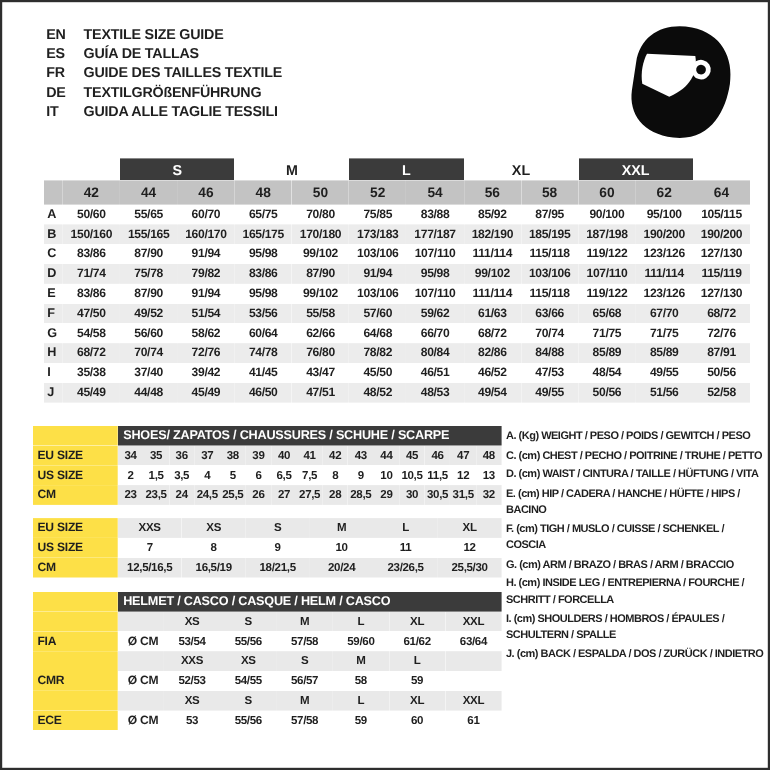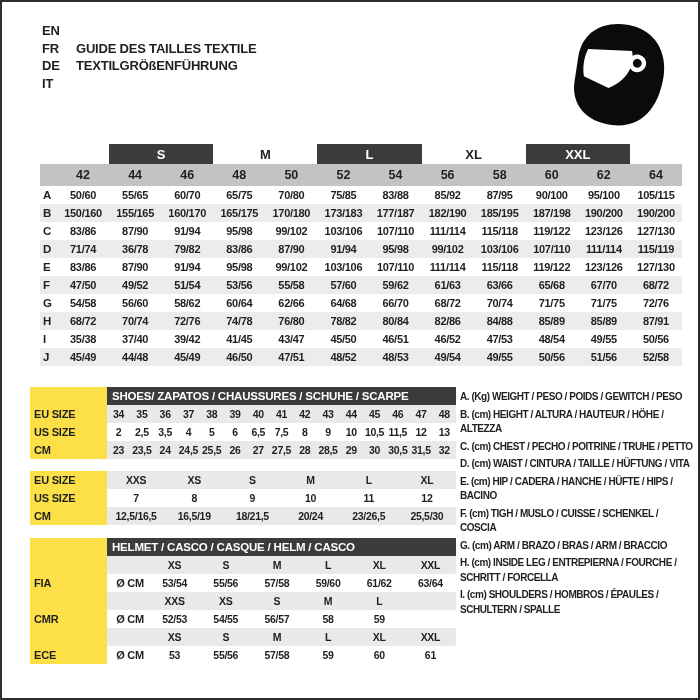--- a/index.html
+++ b/index.html
@@ -39,31 +39,37 @@
     margin-bottom:3px;white-space:normal;}
 </style>
 </head>
 <body>
 
 <div class="page">
 
   <div class="header-block" id="titles">
       <div class="title-row">
         <span class="lang-code">EN</span>
+        <span class="title-text">TEXTILE SIZE GUIDE</span>
+      </div>
+      <div class="title-row">
+        <span class="lang-code">ES</span>
+        <span class="title-text">GUÍA DE TALLAS</span>
       </div>
       <div class="title-row">
         <span class="lang-code">FR</span>
         <span class="title-text">GUIDE DES TAILLES TEXTILE</span>
       </div>
       <div class="title-row">
         <span class="lang-code">DE</span>
         <span class="title-text">TEXTILGRÖßENFÜHRUNG</span>
       </div>
       <div class="title-row">
         <span class="lang-code">IT</span>
+        <span class="title-text">GUIDA ALLE TAGLIE TESSILI</span>
       </div>
     </div>
 
   <svg class="helmet-icon" viewBox="0 0 130 120">
     <g transform="rotate(13 65 60)">
       <path d="M64 6 C92 5 108 25 110 49 C112 75 104 105 70 109 C42 112 25 97 23 75 L21 49 C19 23 38 7 64 6 Z" fill="#0b0b0b"></path>
       <path d="M29 39 L73 31 C79 45 75 61 58 73 L31 67 C27 57 27 47 29 39 Z" fill="#ffffff"></path>
       <circle cx="81" cy="42" r="9" fill="#ffffff"></circle>
       <circle cx="81" cy="42" r="4.5" fill="#0b0b0b"></circle>
     </g>
@@ -153,21 +159,21 @@
             <td>107/110</td>
             <td>111/114</td>
             <td>115/118</td>
             <td>119/122</td>
             <td>123/126</td>
             <td>127/130</td>
           </tr>
           <tr class="band">
             <td class="label-col">D</td>
             <td>71/74</td>
-            <td>36/78</td>
+            <td>75/78</td>
             <td>79/82</td>
             <td>83/86</td>
             <td>87/90</td>
             <td>91/94</td>
             <td>95/98</td>
             <td>99/102</td>
             <td>103/106</td>
             <td>107/110</td>
             <td>111/114</td>
             <td>115/119</td>
@@ -306,21 +312,21 @@
             <td class="band">43</td>
             <td class="band">44</td>
             <td class="band">45</td>
             <td class="band">46</td>
             <td class="band">47</td>
             <td class="band">48</td>
           </tr>
           <tr>
             <td class="side-label">US SIZE</td>
             <td>2</td>
-            <td>2,5</td>
+            <td>1,5</td>
             <td>3,5</td>
             <td>4</td>
             <td>5</td>
             <td>6</td>
             <td>6,5</td>
             <td>7,5</td>
             <td>8</td>
             <td>9</td>
             <td>10</td>
             <td>10,5</td>
@@ -470,23 +476,23 @@
             <td>60</td>
             <td>61</td>
           </tr>
         </tbody>
     </table>
 
   </div>
 
   <div class="legend" id="legend-list">
       <div class="legend-item">A. (Kg) WEIGHT / PESO / POIDS / GEWITCH / PESO</div>
-      <div class="legend-item">B. (cm) HEIGHT / ALTURA / HAUTEUR / HÖHE / ALTEZZA</div>
       <div class="legend-item">C. (cm) CHEST / PECHO / POITRINE / TRUHE / PETTO</div>
       <div class="legend-item">D. (cm) WAIST / CINTURA / TAILLE / HÜFTUNG / VITA</div>
       <div class="legend-item">E. (cm) HIP / CADERA / HANCHE / HÜFTE / HIPS / BACINO</div>
       <div class="legend-item">F. (cm) TIGH / MUSLO / CUISSE / SCHENKEL / COSCIA</div>
       <div class="legend-item">G. (cm) ARM / BRAZO / BRAS / ARM / BRACCIO</div>
       <div class="legend-item">H. (cm) INSIDE LEG / ENTREPIERNA / FOURCHE / SCHRITT / FORCELLA</div>
       <div class="legend-item">I. (cm) SHOULDERS / HOMBROS / ÉPAULES / SCHULTERN / SPALLE</div>
+      <div class="legend-item">J. (cm) BACK / ESPALDA / DOS / ZURÜCK / INDIETRO</div>
     </div>
 
 </div>
 
 </body></html>

